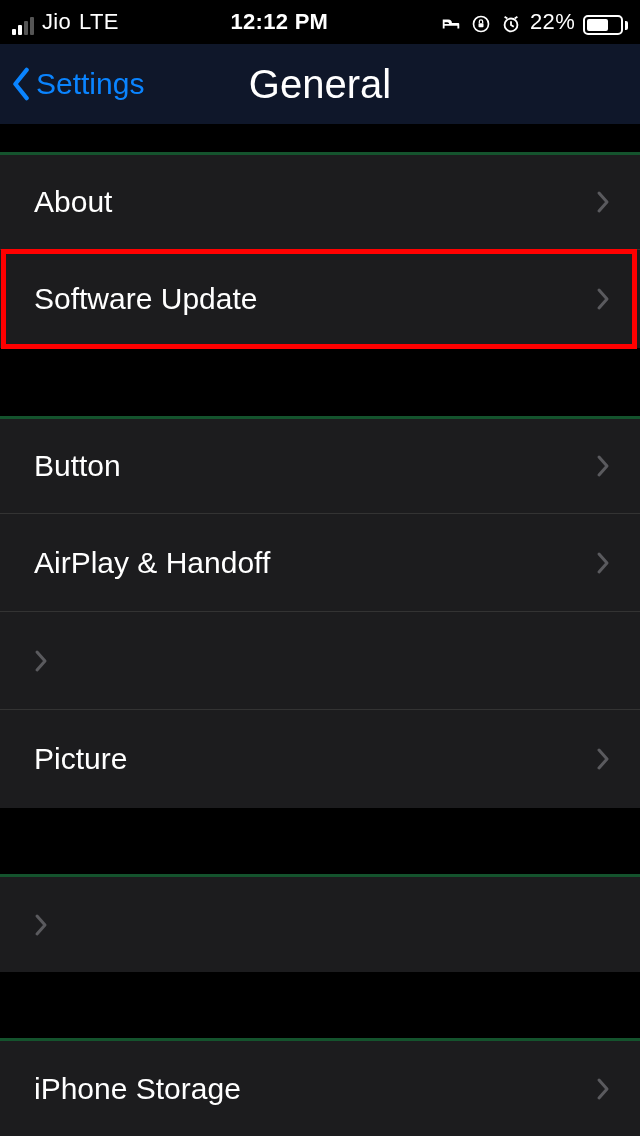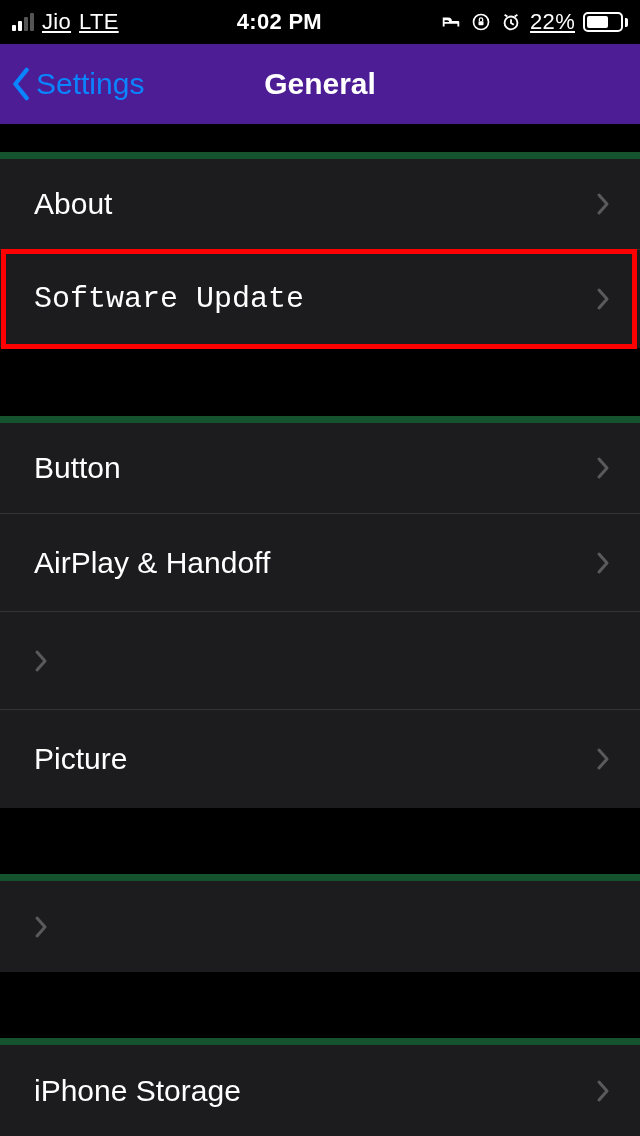--- a/index.html
+++ b/index.html
@@ -14,70 +14,70 @@
   .status-bar {
     height: 44px;
     display: flex;
     align-items: center;
     justify-content: space-between;
     padding: 0 12px;
     font-size: 22px;
     font-weight: 500;
     letter-spacing: 0.3px;
   }
-  .status-left, .status-right { display: flex; align-items: center; gap: 8px; text-decoration: underline; }
+  .status-left, .status-right { display: flex; align-items: flex-end; gap: 8px; }
   .status-center { font-weight: 600; }
   .signal-bars { display: inline-flex; align-items: flex-end; gap: 2px; height: 18px; }
   .signal-bars span { display: inline-block; width: 4px; background: #555; border-radius: 1px; }
   .signal-bars span.on { background: #fff; }
   .signal-bars span:nth-child(1){height:6px}
   .signal-bars span:nth-child(2){height:10px}
   .signal-bars span:nth-child(3){height:14px}
   .signal-bars span:nth-child(4){height:18px}
   .battery-wrap { display: inline-flex; align-items: center; gap: 2px; }
   .battery { position: relative; width: 40px; height: 20px; border: 2px solid #fff; border-radius: 5px; }
   .battery-fill { position: absolute; left: 2px; top: 2px; bottom: 2px; width: 59%; background: #fff; border-radius: 2px; }
   .battery-tip { width: 3px; height: 9px; background: #fff; border-radius: 0 2px 2px 0; }
   .status-icon { display:inline-flex; width:22px; height:22px; align-items:center; justify-content:center; }
   .nav-bar {
     height: 80px;
     display: flex;
     align-items: center;
     justify-content: center;
     position: relative;
-    background: #4c1d95;
+    background: #0f172a;
   }
   .back-btn {
     position: absolute;
     left: 10px;
     display: flex;
     align-items: center;
     gap: 4px;
     color: #0a84ff;
     font-size: 30px;
   }
   .nav-title {
-    font-size: 30px;
-    font-weight: 700;
+    font-size: 40px;
+    font-weight: 400;
   }
   .group-gap { height: 30px; background: #000; }
   .group-gap.first { height: 28px; }
   .group-gap.mid { height: 68px; }
   .group-gap.mid2 { height: 66px; }
   .cell {
     height: 98px;
     background: #1c1c1e;
     display: flex;
     align-items: center;
     padding: 0 30px 0 34px;
     position: relative;
     border-bottom: 1px solid #333;
   }
   .cell.last { border-bottom: none; }
-  .cell.first-cell { border-top: 7px solid #14532d; }
+  .cell.first-cell { border-top: 3px solid #14532d; }
   .cell-label { font-size: 30px; color: #fff; flex: 1; }
   .chevron { color: #5a5a5e; flex-shrink: 0; }
   .highlight-wrap {
     position: absolute;
     left: 1px; right: 3px; top: -1px;
     height: 100px;
     border: 5px solid #ff0000;
     pointer-events: none;
     box-sizing: border-box;
   }
@@ -89,21 +89,21 @@
   <div class="status-left">
     <span class="signal-bars">
       <span class="on"></span>
         <span class="on"></span>
         <span></span>
         <span></span>
     </span>
     <span>Jio</span>
     <span>LTE</span>
   </div>
-  <div class="status-center">4:02 PM</div>
+  <div class="status-center">12:12 PM</div>
   <div class="status-right">
     <span class="status-icon">
       <svg viewBox="0 0 24 24" width="22" height="22" fill="#fff">
           <path d="M3 7h6a4 4 0 014 4h7a1 1 0 011 1v5h-2v-3H5v3H3V7zm2 2v3h5a2 2 0 00-2-2H5z"></path>
         </svg>
     </span>
     <span class="status-icon">
       <svg viewBox="0 0 24 24" width="20" height="20" fill="none" stroke="#fff" stroke-width="2">
           <circle cx="12" cy="12" r="9"></circle>
           <path d="M10 11V9a2 2 0 114 0v2" stroke-width="1.5"></path>
@@ -138,21 +138,21 @@
 </div>
 
 <div class="group-gap first"></div>
 
 <div class="cell first-cell">
   <span class="cell-label">About</span>
   <svg class="chevron" width="14" height="24" viewBox="0 0 14 24" fill="none" stroke="currentColor" stroke-width="3" stroke-linecap="round" stroke-linejoin="round">
       <polyline points="3 3 11 12 3 21"></polyline>
     </svg>
 </div>
-<div class="cell last" style="position:relative;font-family:Liberation Mono, monospace;">
+<div class="cell last" style="position:relative;">
   <span class="cell-label">Software Update</span>
   <svg class="chevron" width="14" height="24" viewBox="0 0 14 24" fill="none" stroke="currentColor" stroke-width="3" stroke-linecap="round" stroke-linejoin="round">
       <polyline points="3 3 11 12 3 21"></polyline>
     </svg>
   <div class="highlight-wrap"></div>
 </div>
 
 <div class="group-gap mid"></div>
 
 <div class="cell first-cell">

